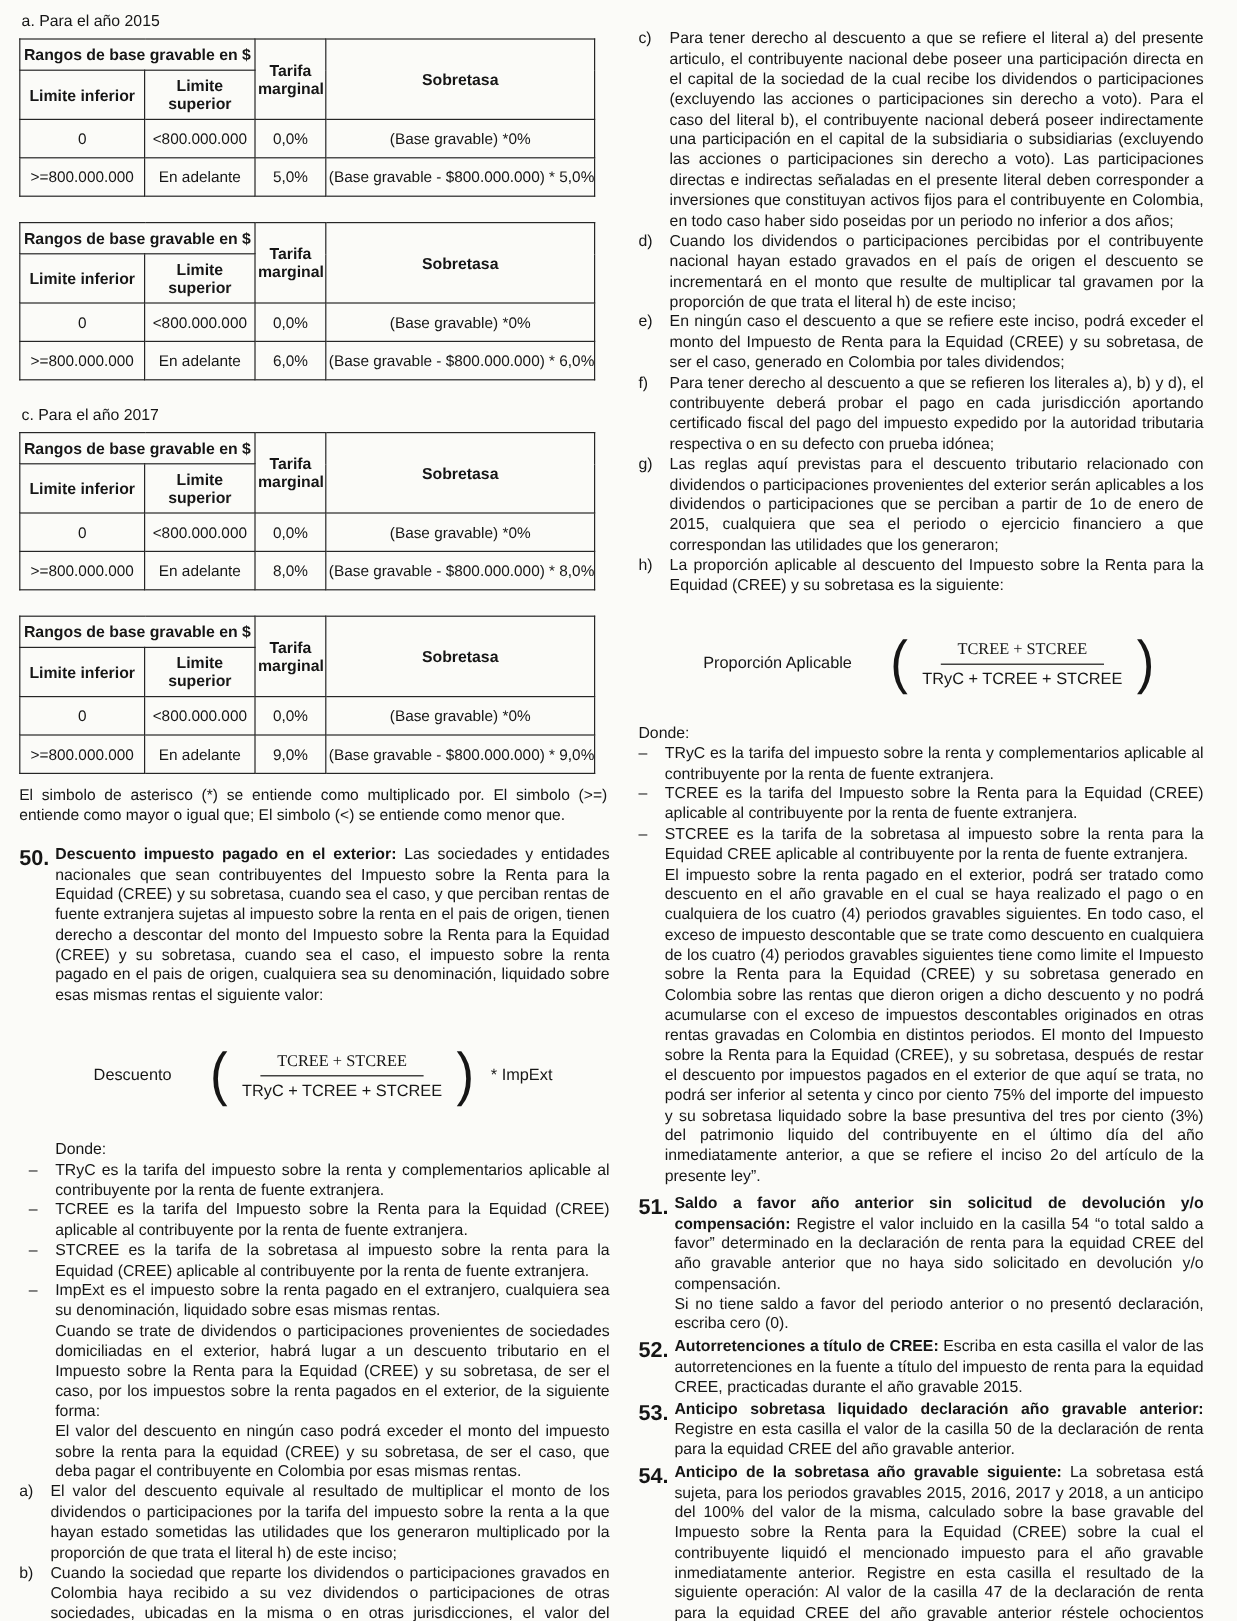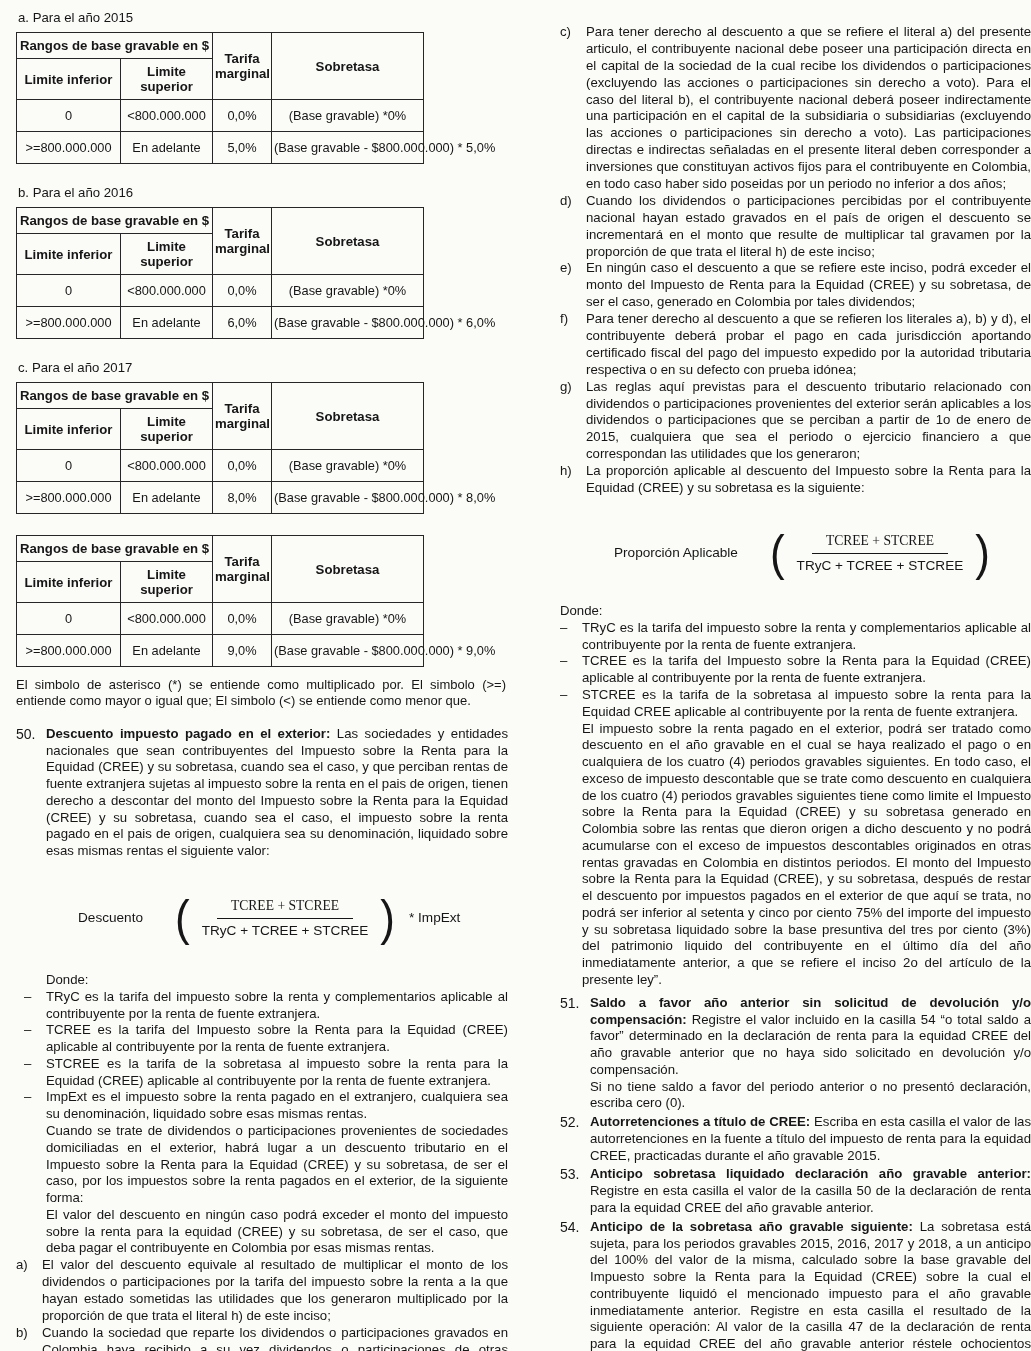--- a/index.html
+++ b/index.html
@@ -1,33 +1,33 @@
 <!DOCTYPE html>
 <html><head>
 <meta charset="utf-8">
 <style>
   html,body{margin:0;padding:0;background:#e8e8e6;}
   .doc{
     width:1031px;height:1351px;margin:0 auto;background:#fbfbf8;color:#161616;
     font-family:"Liberation Sans","DejaVu Sans",sans-serif;
-    box-sizing:border-box;display:flex;gap:52px;padding:8px 12px 0 16px;overflow:hidden;
+    box-sizing:border-box;display:flex;gap:24px;padding:8px 12px 0 16px;overflow:hidden;
   }
   .col{box-sizing:border-box;}
   .col-left{width:492px;flex:none;}
   .col-right{width:471px;flex:none;padding-top:16px;}
   .tbl-label{font-size:13.2px;margin:2px 0 7px 2px;}
   .tbl-block{margin-bottom:21px;}
-  table.tax{border-collapse:collapse;width:408px;table-layout:fixed;}
+  table.tax{border-collapse:collapse;width:480px;table-layout:fixed;}
   table.tax th,table.tax td{border:1.6px solid #262626;text-align:center;vertical-align:middle;}
   table.tax th{font-weight:bold;font-size:13.2px;padding:5px 2px;}
   table.tax td{font-size:12.8px;padding:8px 2px;}
   td.td-formula{font-size:12.4px;white-space:nowrap;}
   .note{font-size:13px;text-align:justify;line-height:1.26;margin:1px 2px 16px 0;}
   .num-item{display:flex;margin-bottom:2px;}
-  .num-item .n{flex:none;width:30px;font-weight:normal;font-size:14px;line-height:1.27;}
+  .num-item .n{flex:none;width:30px;font-weight:bold;font-size:18px;line-height:1.27;}
   .num-item .ibody{flex:1;font-size:13.2px;line-height:1.27;text-align:justify;}
   .bold-lead{font-weight:bold;}
   .formula{display:flex;align-items:center;font-size:13.6px;}
   .formula-left{margin:38px 0 34px 62px;}
   .formula-right{margin:36px 0 30px 54px;}
   .f-label{margin-right:26px;}
   .f-paren{font-size:44px;font-weight:400;line-height:0.9;transform:scaleY(1.12);margin:0 6px;}
   .frac{display:inline-flex;flex-direction:column;align-items:center;}
   .frac .fnum{padding:0 14px 4px;border-bottom:1.6px solid #161616;font-family:Liberation Serif, serif;}
   .frac .fden{padding:4px 6px 0;}
@@ -77,21 +77,20 @@
           <td>&gt;=800.000.000</td>
           <td>En adelante</td>
           <td>5,0%</td>
           <td class="td-formula">(Base gravable - $800.000.000) * 5,0%</td>
         </tr>
       </tbody>
         </table>
     </div>
 
     <div class="tbl-block">
-      <div class="tbl-label">b. Para el año 2016</div>
       <table class="tax">
         <colgroup>
             <col style="width:104px">
             <col style="width:92px">
             <col style="width:59px">
             <col>
           </colgroup>
         <tbody>
             <tr>
           <th colspan="2">Rangos de base gravable en $</th>

